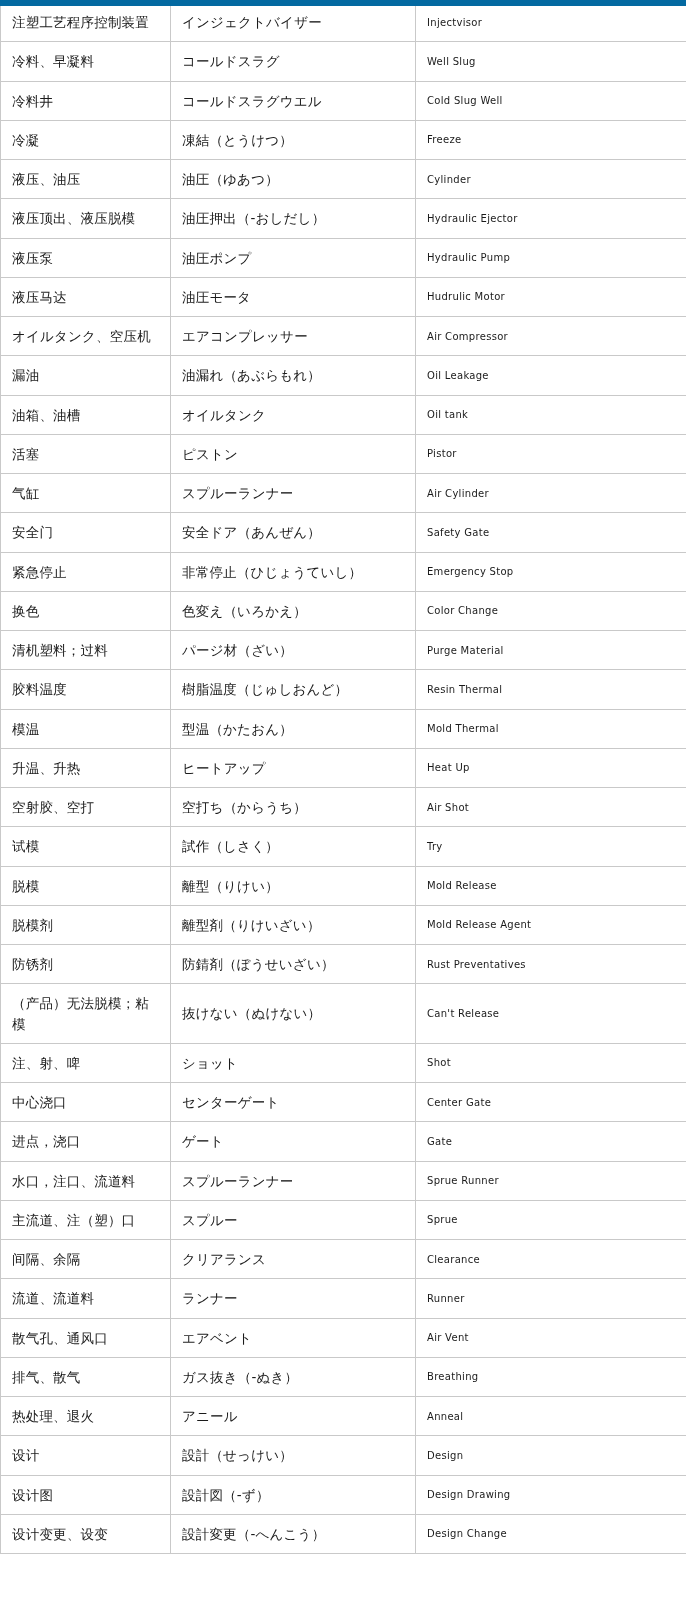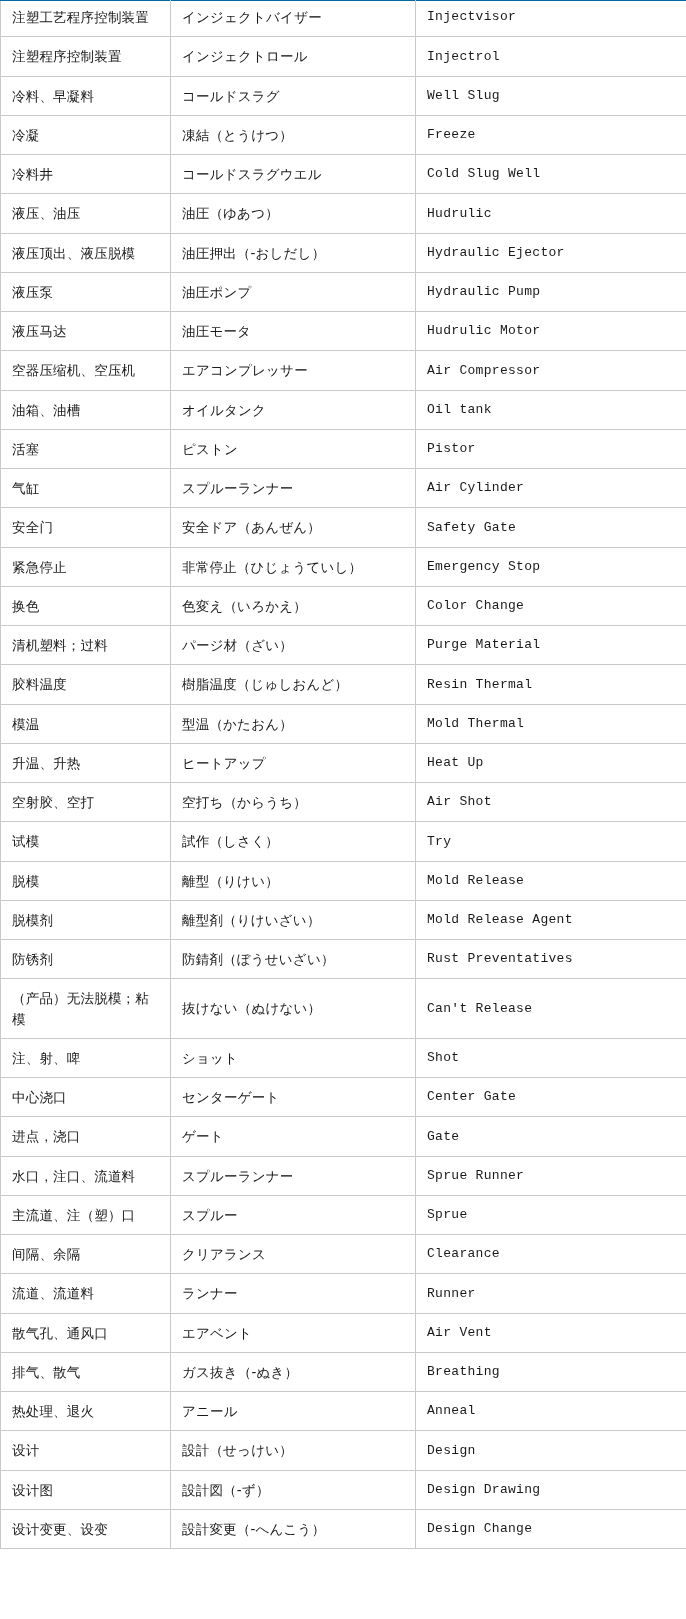--- a/index.html
+++ b/index.html
@@ -29,32 +29,31 @@
     border: 1px solid #c9c9c9;
     border-top: none;
     vertical-align: middle;
     padding: 9px 10px 9px 11px;
     font-size: 13.5px;
     line-height: 1.5;
     letter-spacing: 0.2px;
     word-break: break-word;
   }
   table.glossary tr:first-child td {
-    border-top: 1px solid #0369a1;
+    border-top: 6px solid #0369a1;
   }
   table.glossary td.zh {
     font-size: 13.5px;
   }
   table.glossary td.ja {
     font-size: 13.5px;
   }
   table.glossary td.en {
-    font-size: 13px;
+    font-size: 10px;
     letter-spacing: 0.3px;
-    font-family: Liberation Mono, monospace;
   }
   
   table.glossary tr:first-child td {
     padding-top: 6px;
   }
 </style>
 </head>
 <body>
 
 <div class="sheet">
@@ -64,63 +63,63 @@
       <col class="c2">
       <col class="c3">
     </colgroup>
     <tbody>
         <tr>
           <td class="zh">注塑工艺程序控制装置</td>
           <td class="ja">インジェクトバイザー</td>
           <td class="en">Injectvisor</td>
         </tr>
         <tr>
-          <td class="zh">注塑程序控制装置</td>
-          <td class="ja">インジェクトロール</td>
-          <td class="en">Injectrol</td>
-        </tr>
-        <tr>
           <td class="zh">冷料、早凝料</td>
           <td class="ja">コールドスラグ</td>
           <td class="en">Well Slug</td>
         </tr>
         <tr>
+          <td class="zh">冷料井</td>
+          <td class="ja">コールドスラグウエル</td>
+          <td class="en">Cold Slug  Well</td>
+        </tr>
+        <tr>
           <td class="zh">冷凝</td>
           <td class="ja">凍結（とうけつ）</td>
           <td class="en">Freeze</td>
         </tr>
         <tr>
-          <td class="zh">冷料井</td>
-          <td class="ja">コールドスラグウエル</td>
-          <td class="en">Cold Slug  Well</td>
-        </tr>
-        <tr>
           <td class="zh">液压、油压</td>
           <td class="ja">油圧（ゆあつ）</td>
-          <td class="en">Hudrulic</td>
+          <td class="en">Cylinder</td>
         </tr>
         <tr>
           <td class="zh">液压顶出、液压脱模</td>
           <td class="ja">油圧押出（-おしだし）</td>
           <td class="en">Hydraulic  Ejector</td>
         </tr>
         <tr>
           <td class="zh">液压泵</td>
           <td class="ja">油圧ポンプ</td>
           <td class="en">Hydraulic  Pump</td>
         </tr>
         <tr>
           <td class="zh">液压马达</td>
           <td class="ja">油圧モータ</td>
           <td class="en">Hudrulic  Motor</td>
         </tr>
         <tr>
-          <td class="zh">空器压缩机、空压机</td>
+          <td class="zh">オイルタンク、空压机</td>
           <td class="ja">エアコンプレッサー</td>
           <td class="en">Air  Compressor</td>
+        </tr>
+        <tr>
+          <td class="zh">漏油</td>
+          <td class="ja">油漏れ（あぶらもれ）</td>
+          <td class="en">Oil  Leakage</td>
         </tr>
         <tr>
           <td class="zh">油箱、油槽</td>
           <td class="ja">オイルタンク</td>
           <td class="en">Oil tank</td>
         </tr>
         <tr>
           <td class="zh">活塞</td>
           <td class="ja">ピストン</td>
           <td class="en">Pistor</td>

